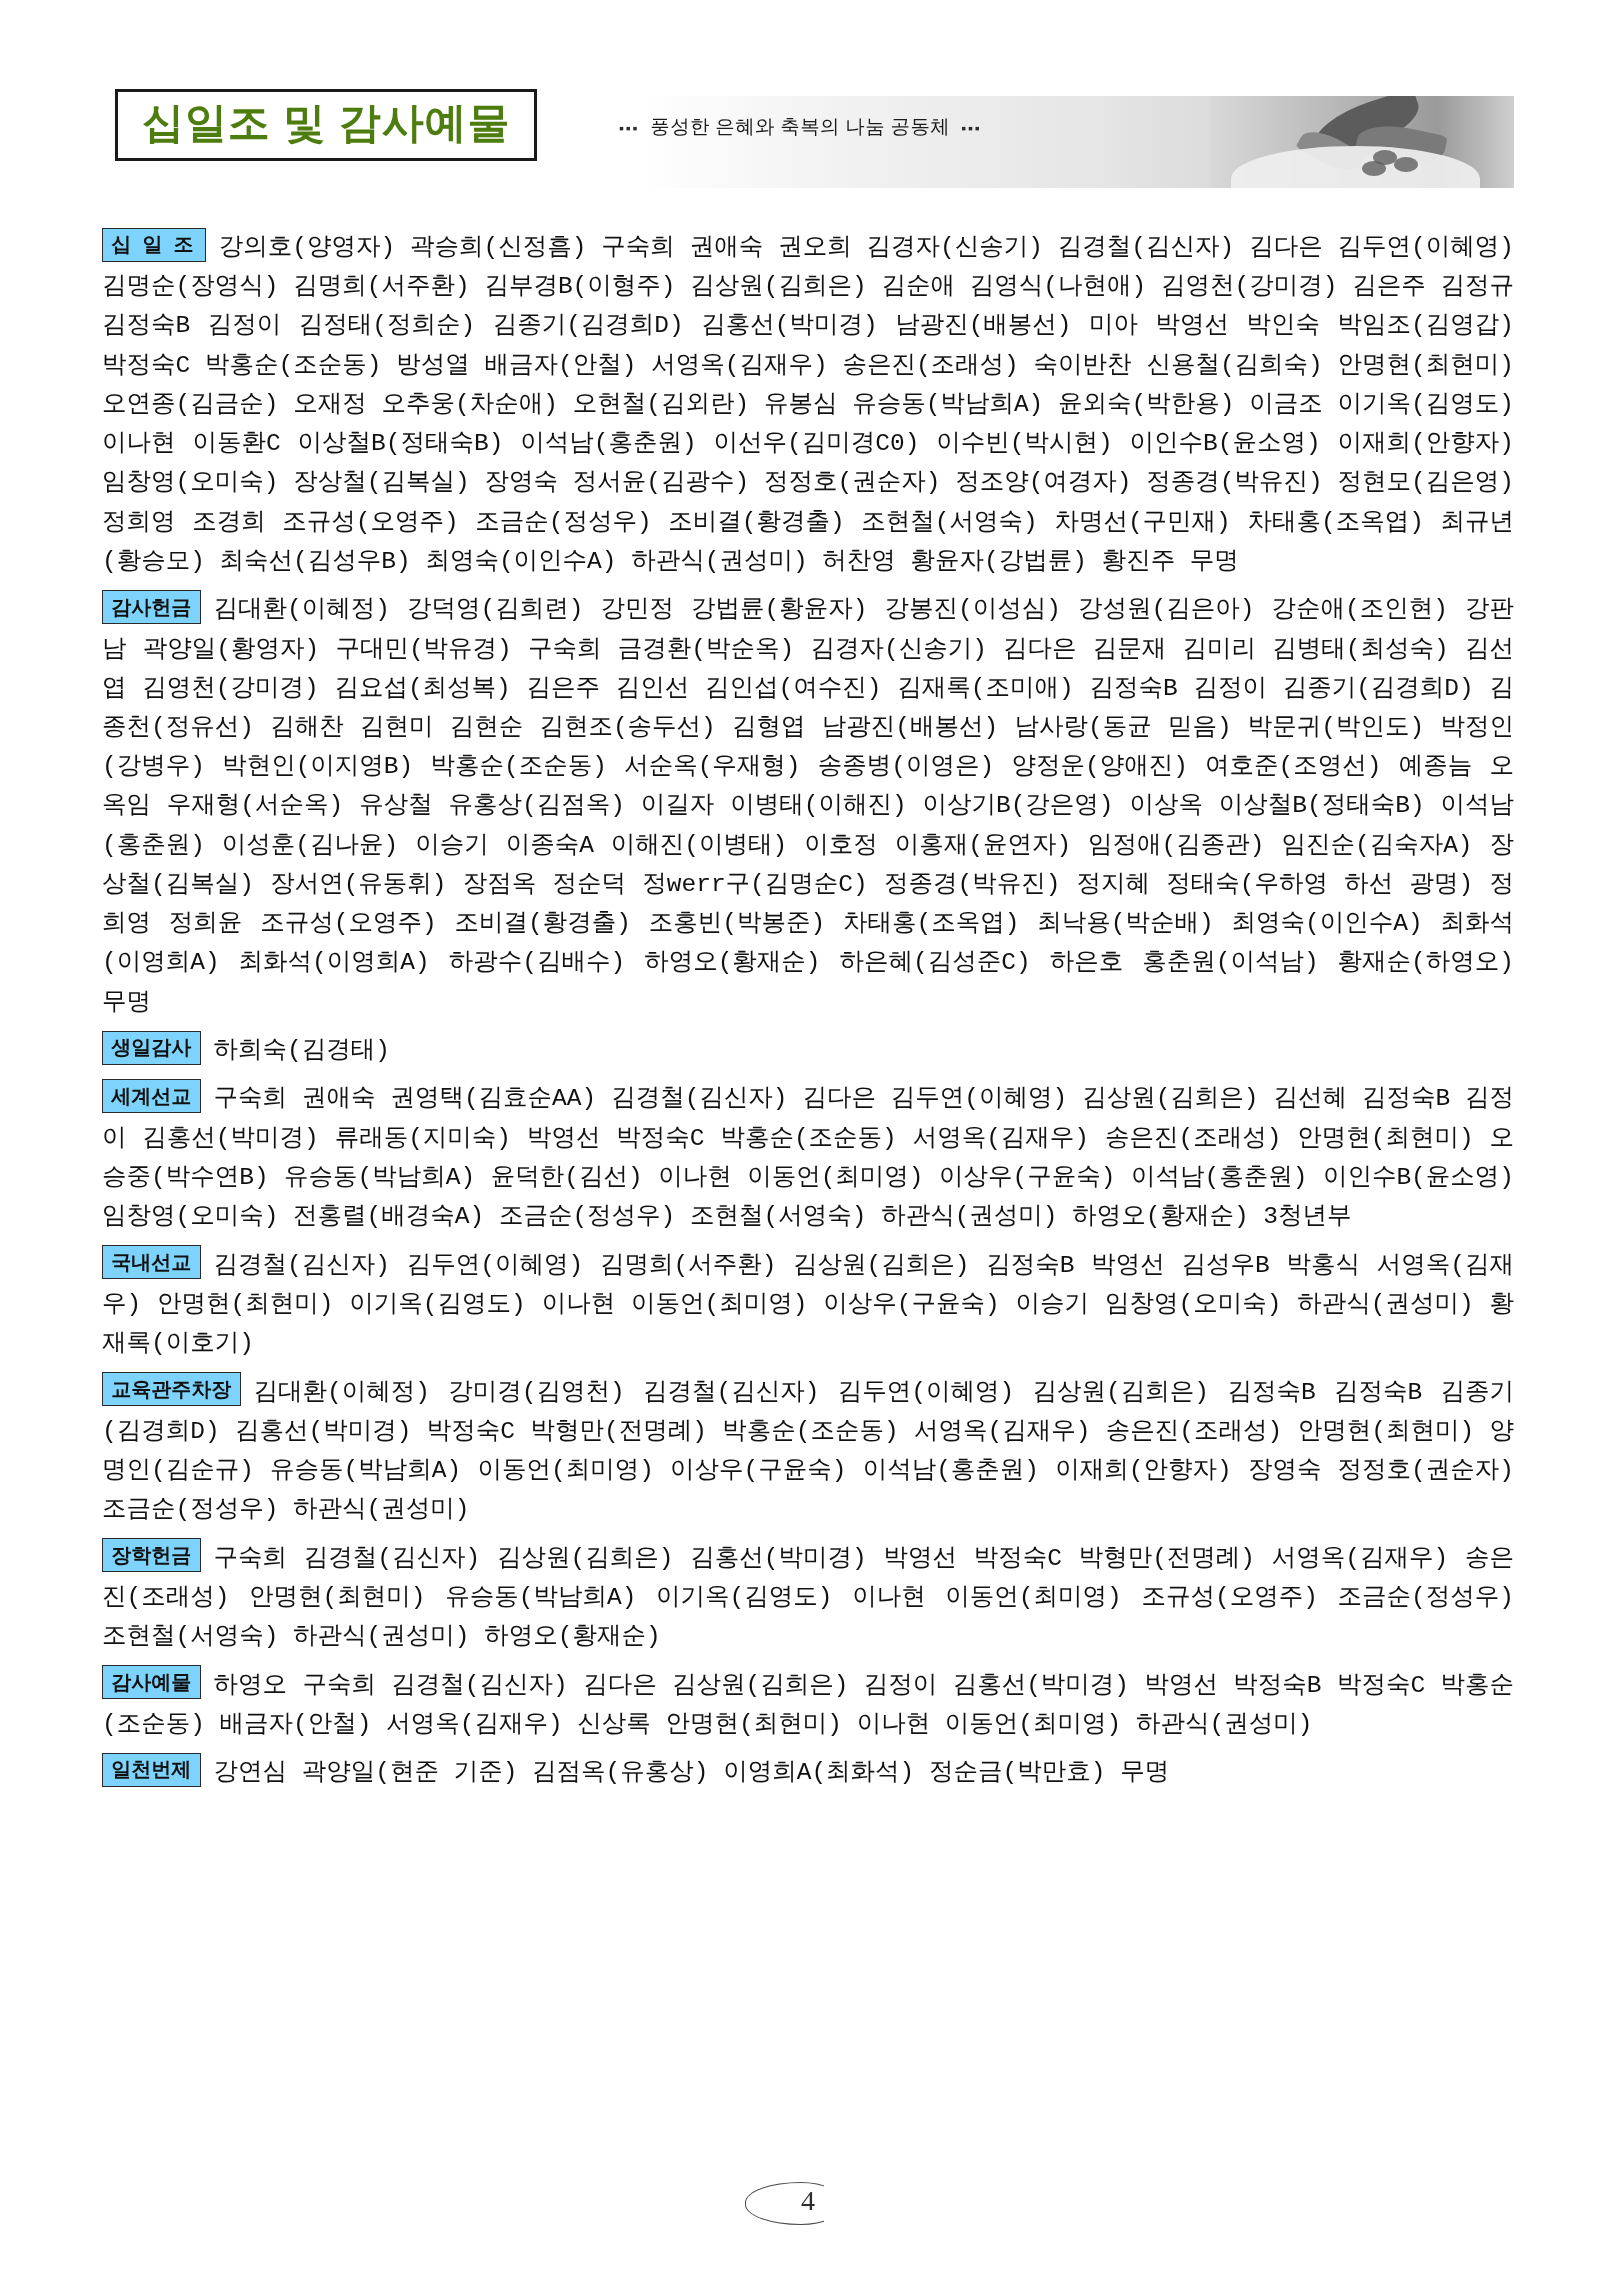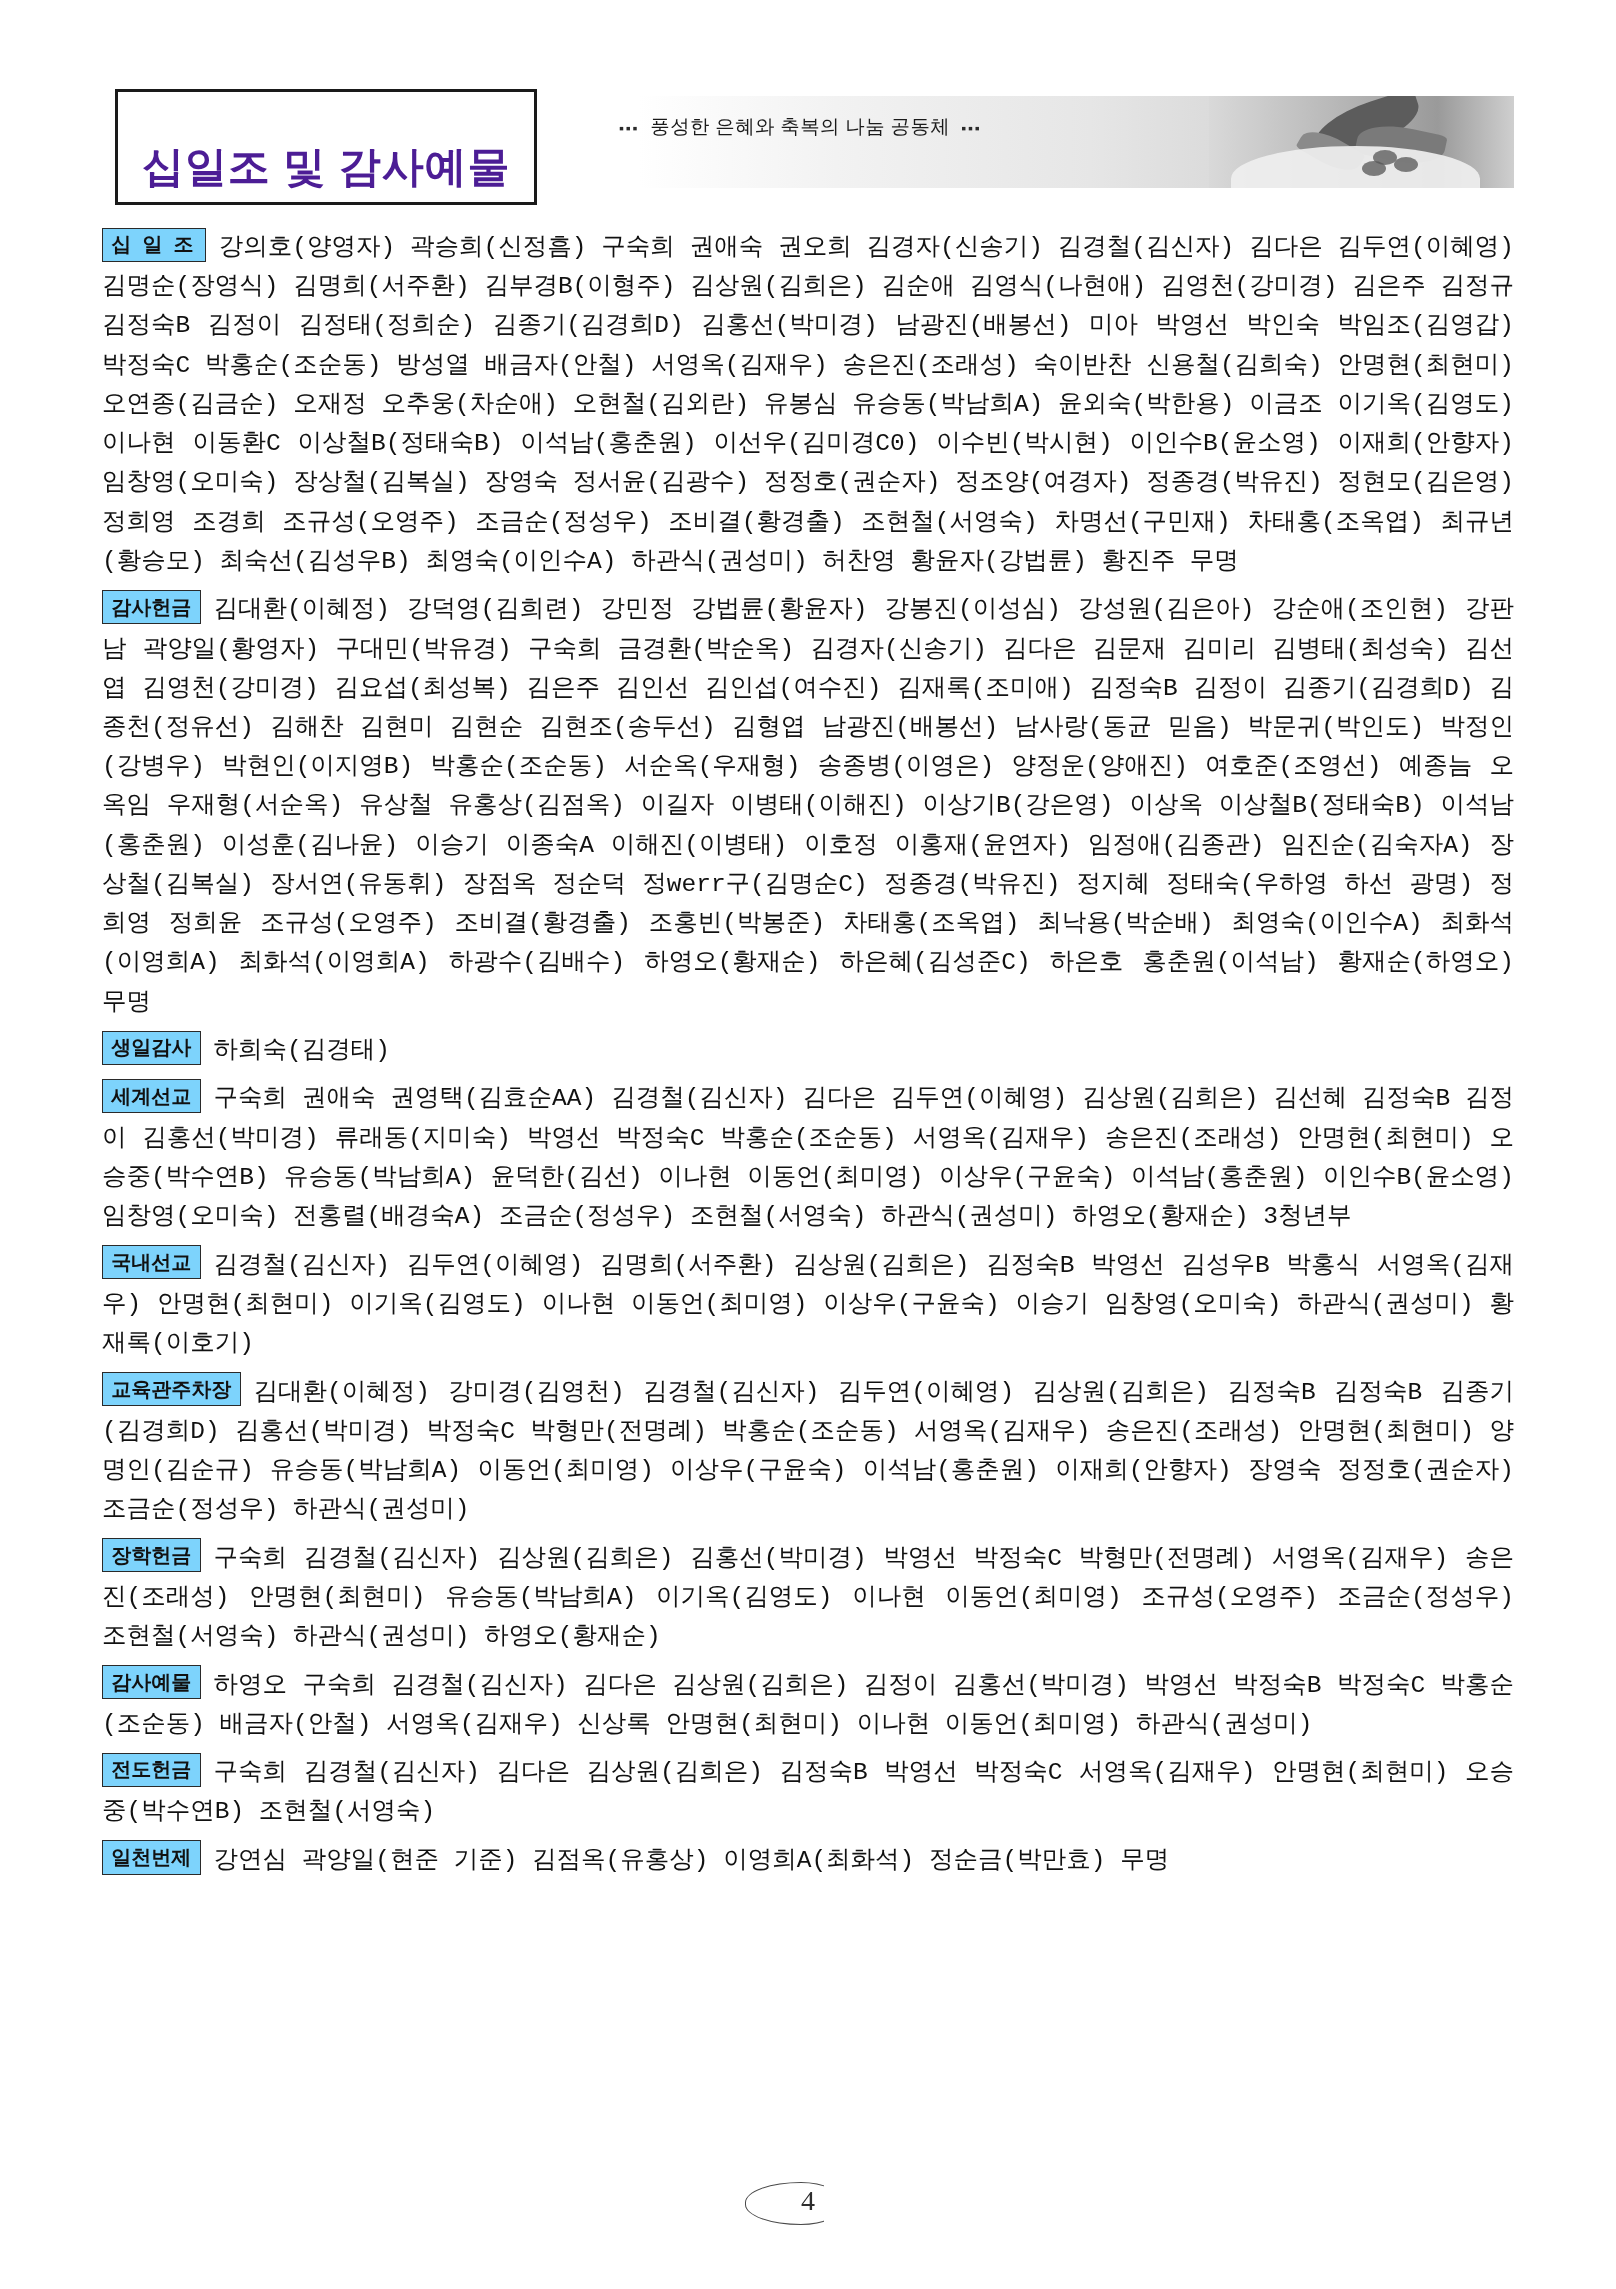--- a/index.html
+++ b/index.html
@@ -45,23 +45,22 @@
     padding: 9.2px 24px 13px 24px;
     background: #ffffff;
     z-index: 3;
   }
   .title-box .title {
     font-family: "Liberation Sans", "DejaVu Sans", sans-serif;
     font-weight: bold;
     font-size: 42px;
     letter-spacing: 0.9px;
     line-height: 1.05;
-    color: #4c1d95;
+    color: #4d7c0f;
     white-space: nowrap;
-    margin-top: 44px;
   }
   .header-slogan {
     position: absolute;
     left: 517px;
     top: 24px;
     z-index: 3;
     font-family: Liberation Serif, serif;
     font-size: 19.4px;
     color: #1a1a1a;
     white-space: nowrap;
@@ -239,21 +238,20 @@
     <p class="entry"><span class="tag tight">세계선교</span><span class="names">구숙희 권애숙 권영택(김효순AA) 김경철(김신자) 김다은 김두연(이혜영) 김상원(김희은) 김선혜 김정숙B 김정이 김홍선(박미경) 류래동(지미숙) 박영선 박정숙C 박홍순(조순동) 서영옥(김재우) 송은진(조래성) 안명현(최현미) 오승중(박수연B) 유승동(박남희A) 윤덕한(김선) 이나현 이동언(최미영) 이상우(구윤숙) 이석남(홍춘원) 이인수B(윤소영) 임창영(오미숙) 전홍렬(배경숙A) 조금순(정성우) 조현철(서영숙) 하관식(권성미) 하영오(황재순) 3청년부</span></p>
 
     <p class="entry"><span class="tag tight">국내선교</span><span class="names">김경철(김신자) 김두연(이혜영) 김명희(서주환) 김상원(김희은) 김정숙B 박영선 김성우B 박홍식 서영옥(김재우) 안명현(최현미) 이기옥(김영도) 이나현 이동언(최미영) 이상우(구윤숙) 이승기 임창영(오미숙) 하관식(권성미) 황재록(이호기)</span></p>
 
     <p class="entry"><span class="tag tight">교육관주차장</span><span class="names">김대환(이혜정) 강미경(김영천) 김경철(김신자) 김두연(이혜영) 김상원(김희은) 김정숙B 김정숙B 김종기(김경희D) 김홍선(박미경) 박정숙C 박형만(전명례) 박홍순(조순동) 서영옥(김재우) 송은진(조래성) 안명현(최현미) 양명인(김순규) 유승동(박남희A) 이동언(최미영) 이상우(구윤숙) 이석남(홍춘원) 이재희(안향자) 장영숙 정정호(권순자) 조금순(정성우) 하관식(권성미)</span></p>
 
     <p class="entry"><span class="tag tight">장학헌금</span><span class="names">구숙희 김경철(김신자) 김상원(김희은) 김홍선(박미경) 박영선 박정숙C 박형만(전명례) 서영옥(김재우) 송은진(조래성) 안명현(최현미) 유승동(박남희A) 이기옥(김영도) 이나현 이동언(최미영) 조규성(오영주) 조금순(정성우) 조현철(서영숙) 하관식(권성미) 하영오(황재순)</span></p>
 
     <p class="entry"><span class="tag tight">감사예물</span><span class="names">하영오 구숙희 김경철(김신자) 김다은 김상원(김희은) 김정이 김홍선(박미경) 박영선 박정숙B 박정숙C 박홍순(조순동) 배금자(안철) 서영옥(김재우) 신상록 안명현(최현미) 이나현 이동언(최미영) 하관식(권성미)</span></p>
 
-    <p class="entry"><span class="tag tight">전도헌금</span><span class="names">구숙희 김경철(김신자) 김다은 김상원(김희은) 김정숙B 박영선 박정숙C 서영옥(김재우) 안명현(최현미) 오승중(박수연B) 조현철(서영숙)</span></p>
 
     <p class="entry"><span class="tag tight">일천번제</span><span class="names">강연심 곽양일(현준 기준) 김점옥(유홍상) 이영희A(최화석) 정순금(박만효) 무명</span></p>
 
   </div>
 
   <div class="footer">
     <div class="fishmark">
       <div class="fish-body"></div>
       <div class="fish-tail"></div>
       <div class="page-number">4</div>

